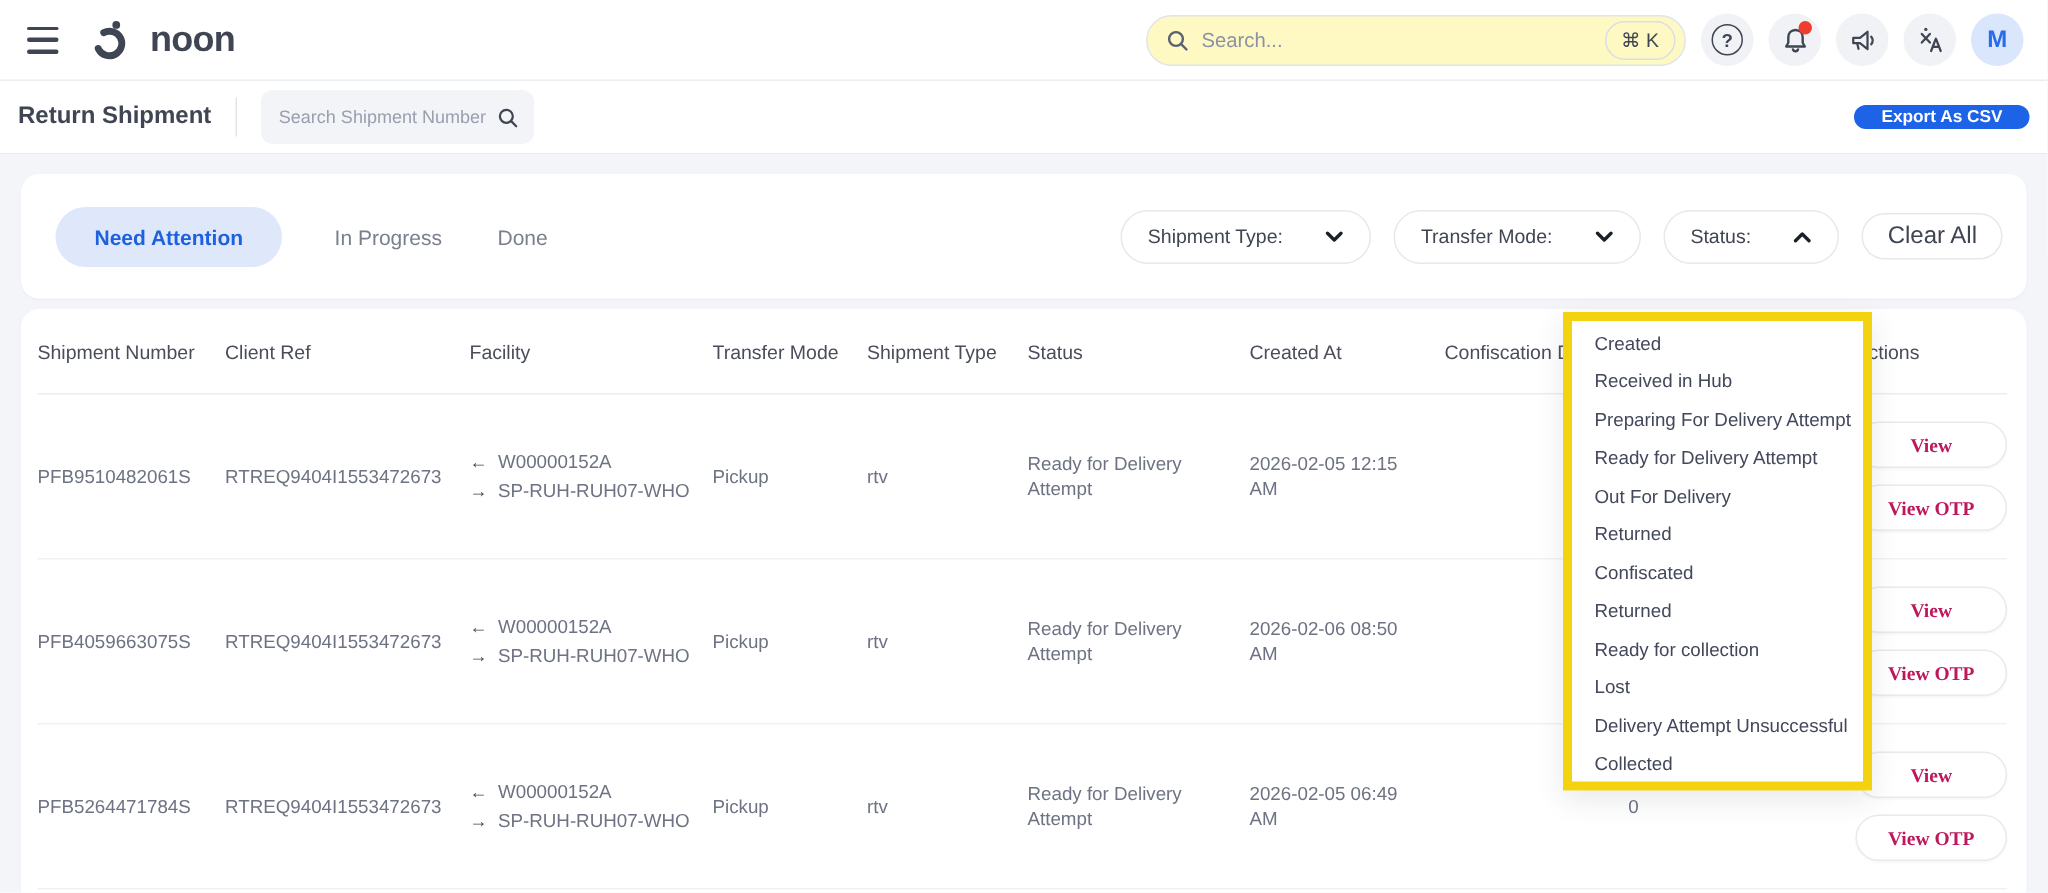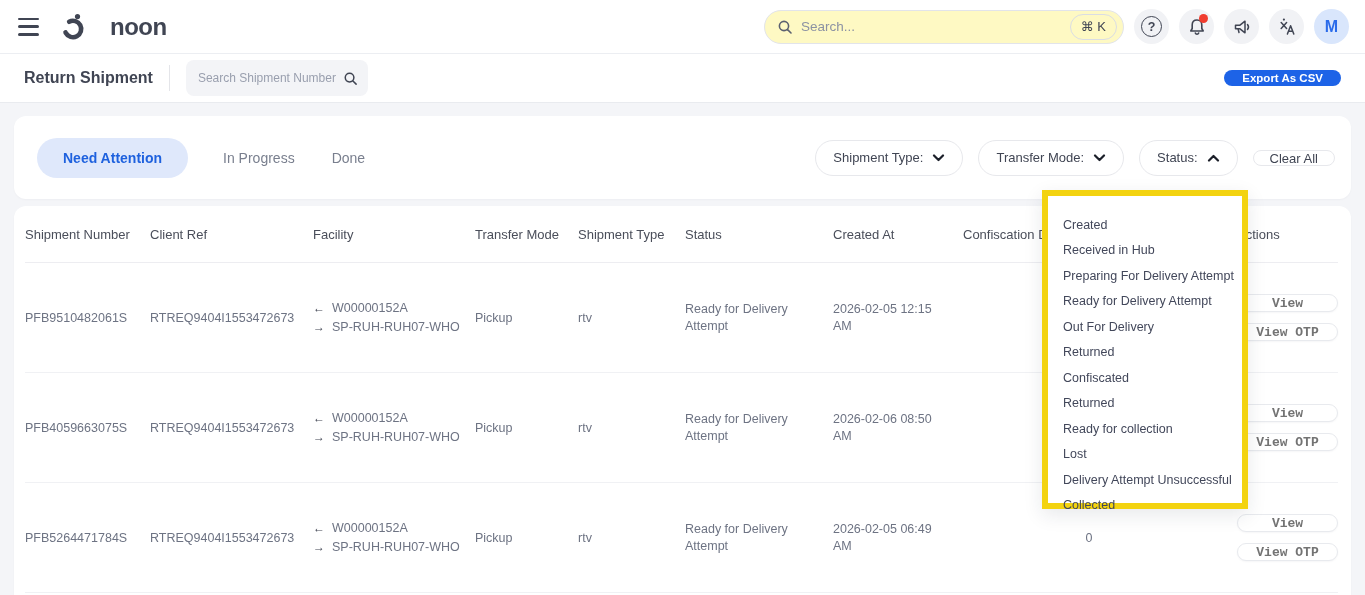--- a/index.html
+++ b/index.html
@@ -5,21 +5,21 @@
   * { margin:0; padding:0; box-sizing:border-box; }
   html,body { width:1365px; height:595px; overflow:hidden; background:#f4f5f8;
     font-family:"Liberation Sans", sans-serif; color:#404553; }
 
   
   .topbar { height:54px; background:#fff; border-bottom:1px solid #eceef2;
     display:flex; align-items:center; padding:0 16px; gap:18px; }
   .hamburger { width:26px; height:20px; display:flex; flex-direction:column;
     justify-content:space-between; background:none; border:none; cursor:pointer; padding:1px 2px; }
   .hamburger span { height:2.6px; background:#404553; border-radius:2px; width:21px; }
-  .logo { display:flex; align-items:center; gap:24px; }
+  .logo { display:flex; align-items:center; gap:14px; }
   .logo-text { font-size:24px; font-weight:700; letter-spacing:-0.5px; color:#404553; }
   .topbar-right { margin-left:auto; display:flex; align-items:center; gap:10px; }
   .gsearch { width:360px; height:34px; border:1px solid #e2e4ea; border-radius:18px;
     display:flex; align-items:center; padding:0 6px 0 12px; gap:8px; background:#fef9c3; }
   .gsearch input { border:none; outline:none; flex:1; font-size:13.5px; color:#404553;
     font-family:"Liberation Sans", sans-serif; background:transparent; }
   .gsearch input::placeholder { color:#8c92a3; }
   .kbd-badge { border:1px solid #dadde4; border-radius:14px; height:26px; padding:0 10px;
     display:flex; align-items:center; font-size:13px; color:#404553; gap:3px; white-space:nowrap; }
   .icon-circle { width:35px; height:35px; border-radius:50%; background:#f1f2f5; border:none;
@@ -27,21 +27,21 @@
   .help-glyph { width:21px; height:21px; border:1.8px solid #404553; border-radius:50%;
     display:flex; align-items:center; justify-content:center; font-size:12.5px; font-weight:700; color:#404553; }
   .bell-dot { position:absolute; top:5px; right:6px; width:9px; height:9px; border-radius:50%;
     background:#f03d2f; }
   .avatar { width:35px; height:35px; border-radius:50%; background:#d9e6fc; border:none;
     display:flex; align-items:center; justify-content:center; font-size:16px; font-weight:700;
     color:#2a6bea; cursor:pointer; }
 
   
   .subheader { height:49px; background:#fff; border-bottom:1px solid #e9ebef;
-    display:flex; align-items:center; padding:0 24px; gap:16px; }
+    display:flex; align-items:center; padding:0 12px; gap:16px; }
   .page-title { font-size:16px; font-weight:700; color:#404553; }
   .vdivider { width:1px; height:26px; background:#e4e5e9; }
   .shipment-search { width:182px; height:36px; background:#f3f4f7; border-radius:8px;
     display:flex; align-items:center; padding:0 10px 0 12px; gap:6px; }
   .shipment-search input { border:none; outline:none; background:transparent; flex:1;
     font-size:12px; color:#0c4a6e; font-family:"Liberation Sans", sans-serif; min-width:0; }
   .shipment-search input::placeholder { color:#999fae; }
   .export-btn { margin-left:auto; background:#1d63e7; color:#fff; border:none; cursor:pointer;
     height:16px; padding:0 18px; border-radius:15px; font-size:11.5px; font-weight:700;
     font-family:"Liberation Sans", sans-serif; }
@@ -51,49 +51,49 @@
   .card { background:#fff; border-radius:12px; box-shadow:0 1px 2px rgba(30,35,60,0.03); }
   .tabs-card { height:83px; display:flex; align-items:center; padding:0 16px 0 23px;
     margin-bottom:7px; }
   .tabs { display:flex; align-items:center; gap:33px; }
   .tab { border:none; background:none; font-size:14px; color:#797f8e; cursor:pointer;
     font-family:"Liberation Sans", sans-serif; padding:12px 2px; }
   .tab.active { background:#dfe8fb; color:#1e61de; font-weight:600; border-radius:24px;
     padding:12px 26px; }
   .filters { margin-left:auto; display:flex; align-items:center; gap:15px; }
   .filter-pill { height:36px; border:1px solid #e7e8ec; background:#fff; border-radius:20px;
-    display:flex; align-items:center; gap:9px; padding:0 17px; font-size:13px; color:#404553;
+    display:flex; align-items:center; gap:28px; padding:0 17px; font-size:13px; color:#404553;
     cursor:pointer; font-family:"Liberation Sans", sans-serif; }
-  .clear-btn { height:16px; border:1px solid #e7e8ec; background:#fff; border-radius:17px;
-    padding:0 16px; font-size:13px; color:#404553; cursor:pointer;
+  .clear-btn { height:31px; border:1px solid #e7e8ec; background:#fff; border-radius:17px;
+    padding:0 16px; font-size:16px; color:#404553; cursor:pointer;
     font-family:"Liberation Sans", sans-serif; }
 
   
   .table-card { min-height:420px; padding:0 13px 0 11px; }
   .trow { display:grid;
     grid-template-columns:125px 163px 162px 103px 107px 148px 130px 78px 96px 1fr 101px;
     align-items:center; }
   .thead { height:57px; border-bottom:1px solid #ededf1; }
   .thead .th { font-size:13px; color:#42465299; color:#4a4e5a; white-space:nowrap; overflow:visible; }
   .tdatarow { height:110px; border-bottom:1px solid #f0f1f4; }
   .cell { font-size:12.5px; color:#6d7383; }
   .cell.wrap-status { max-width:114px; line-height:1.35; }
   .cell.wrap-date { max-width:104px; line-height:1.35; }
   .facility-line { display:flex; align-items:center; gap:7px; line-height:1.5; }
   .facility-arrow { color:#404553; font-size:12px; }
   .attempts-cell { text-align:center; }
   .actions-cell { display:flex; flex-direction:column; gap:11px; }
-  .action-btn { height:18px; width:101px; border:1px solid #e8eaee; background:#fff;
-    border-radius:17px; font-size:13px; font-weight:600; color:#737373; cursor:pointer;
-    font-family:Liberation Mono, monospace; box-shadow:0 1px 2px rgba(30,35,60,0.04); }
-
-  
-  .status-dropdown { position:absolute; left:1042px; top:190px; width:206px; height:319px;
+  .action-btn { height:31px; width:101px; border:1px solid #e8eaee; background:#fff;
+    border-radius:17px; font-size:13px; font-weight:600; color:#be185d; cursor:pointer;
+    font-family:Liberation Serif, serif; box-shadow:0 1px 2px rgba(30,35,60,0.04); }
+
+  
+  .status-dropdown { position:absolute; left:1042px; top:208px; width:206px; height:319px;
     background:#fff; border:6px solid #f3d310; box-shadow:0 6px 18px rgba(30,35,60,0.10);
-    padding-top:16px; z-index:10; }
+    padding-top:2px; z-index:10; }
   .sd-item { height:25.5px; display:flex; align-items:center; padding-left:15px;
     font-size:12.5px; color:#42475a; cursor:pointer; white-space:nowrap; }
 
   svg { display:block; }
 </style>
 </head>
 <body>
 
 <div class="topbar">
   <button class="hamburger">

